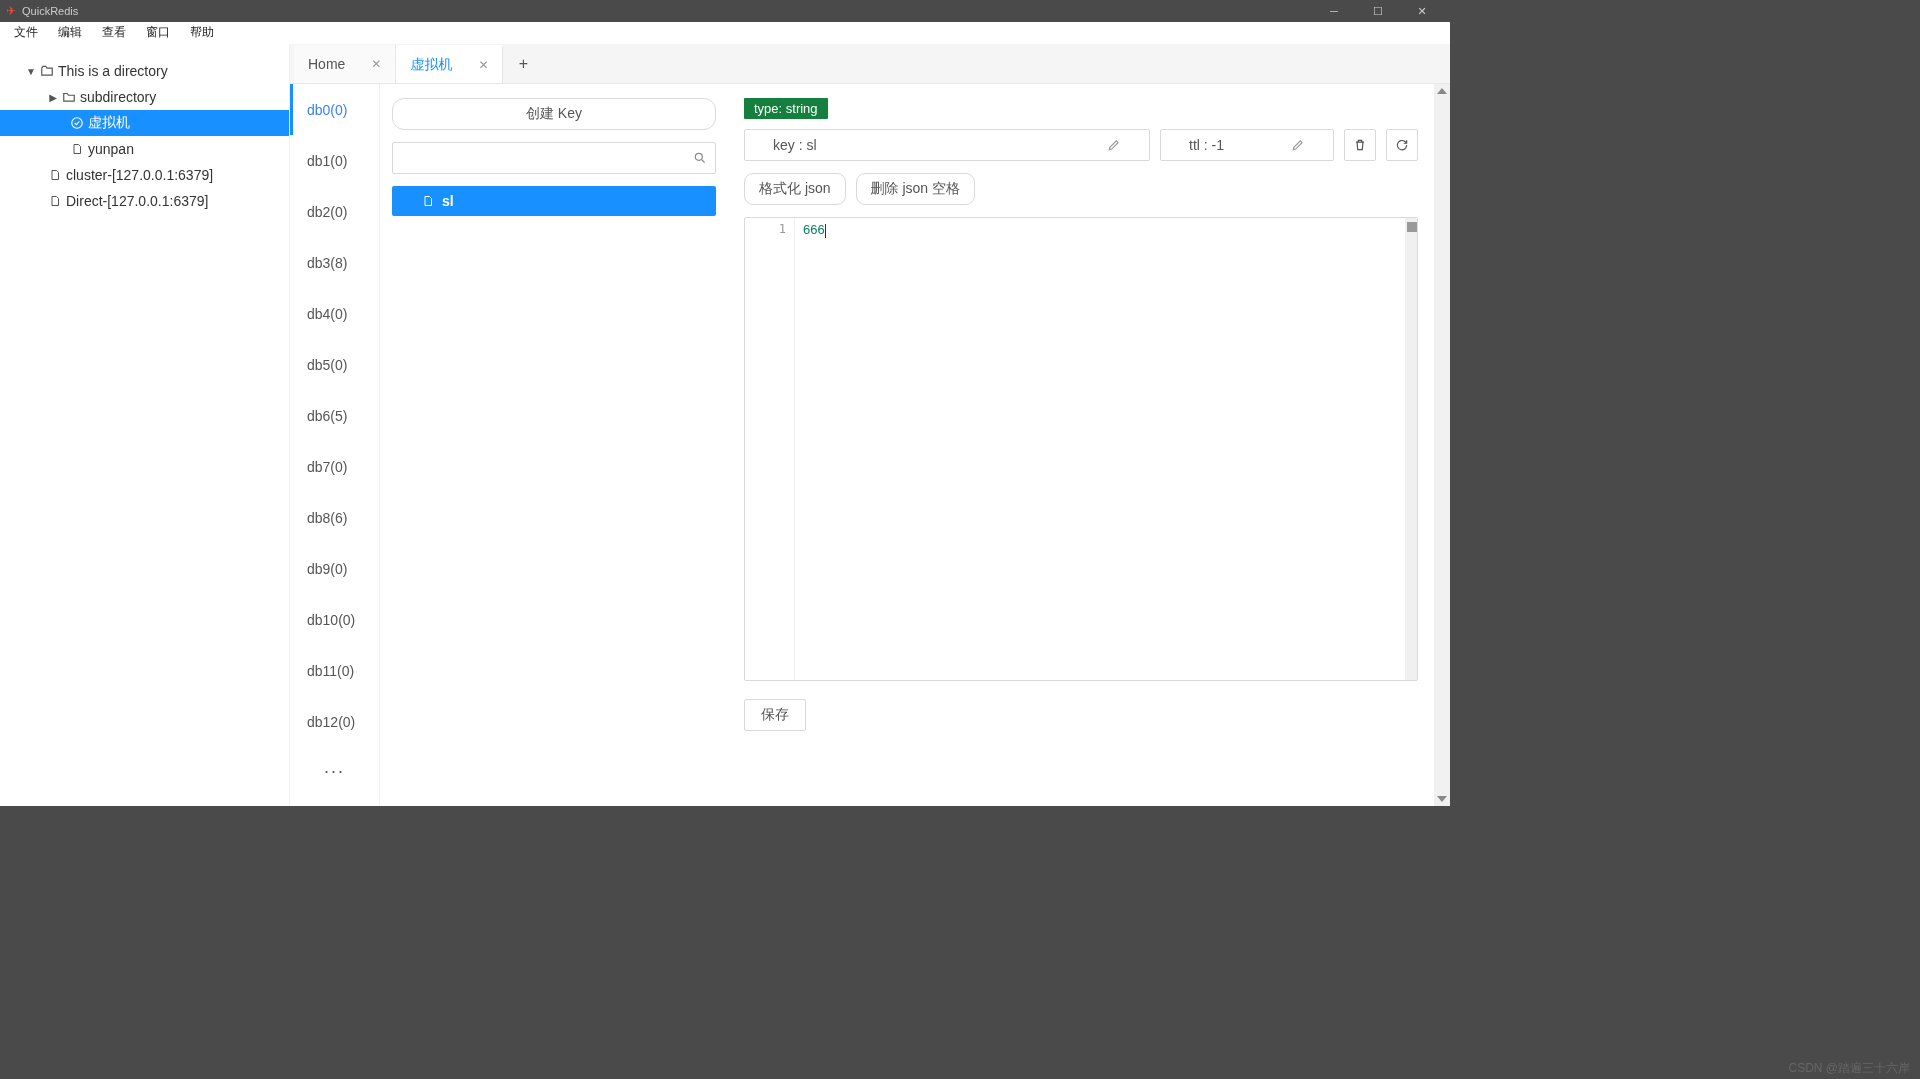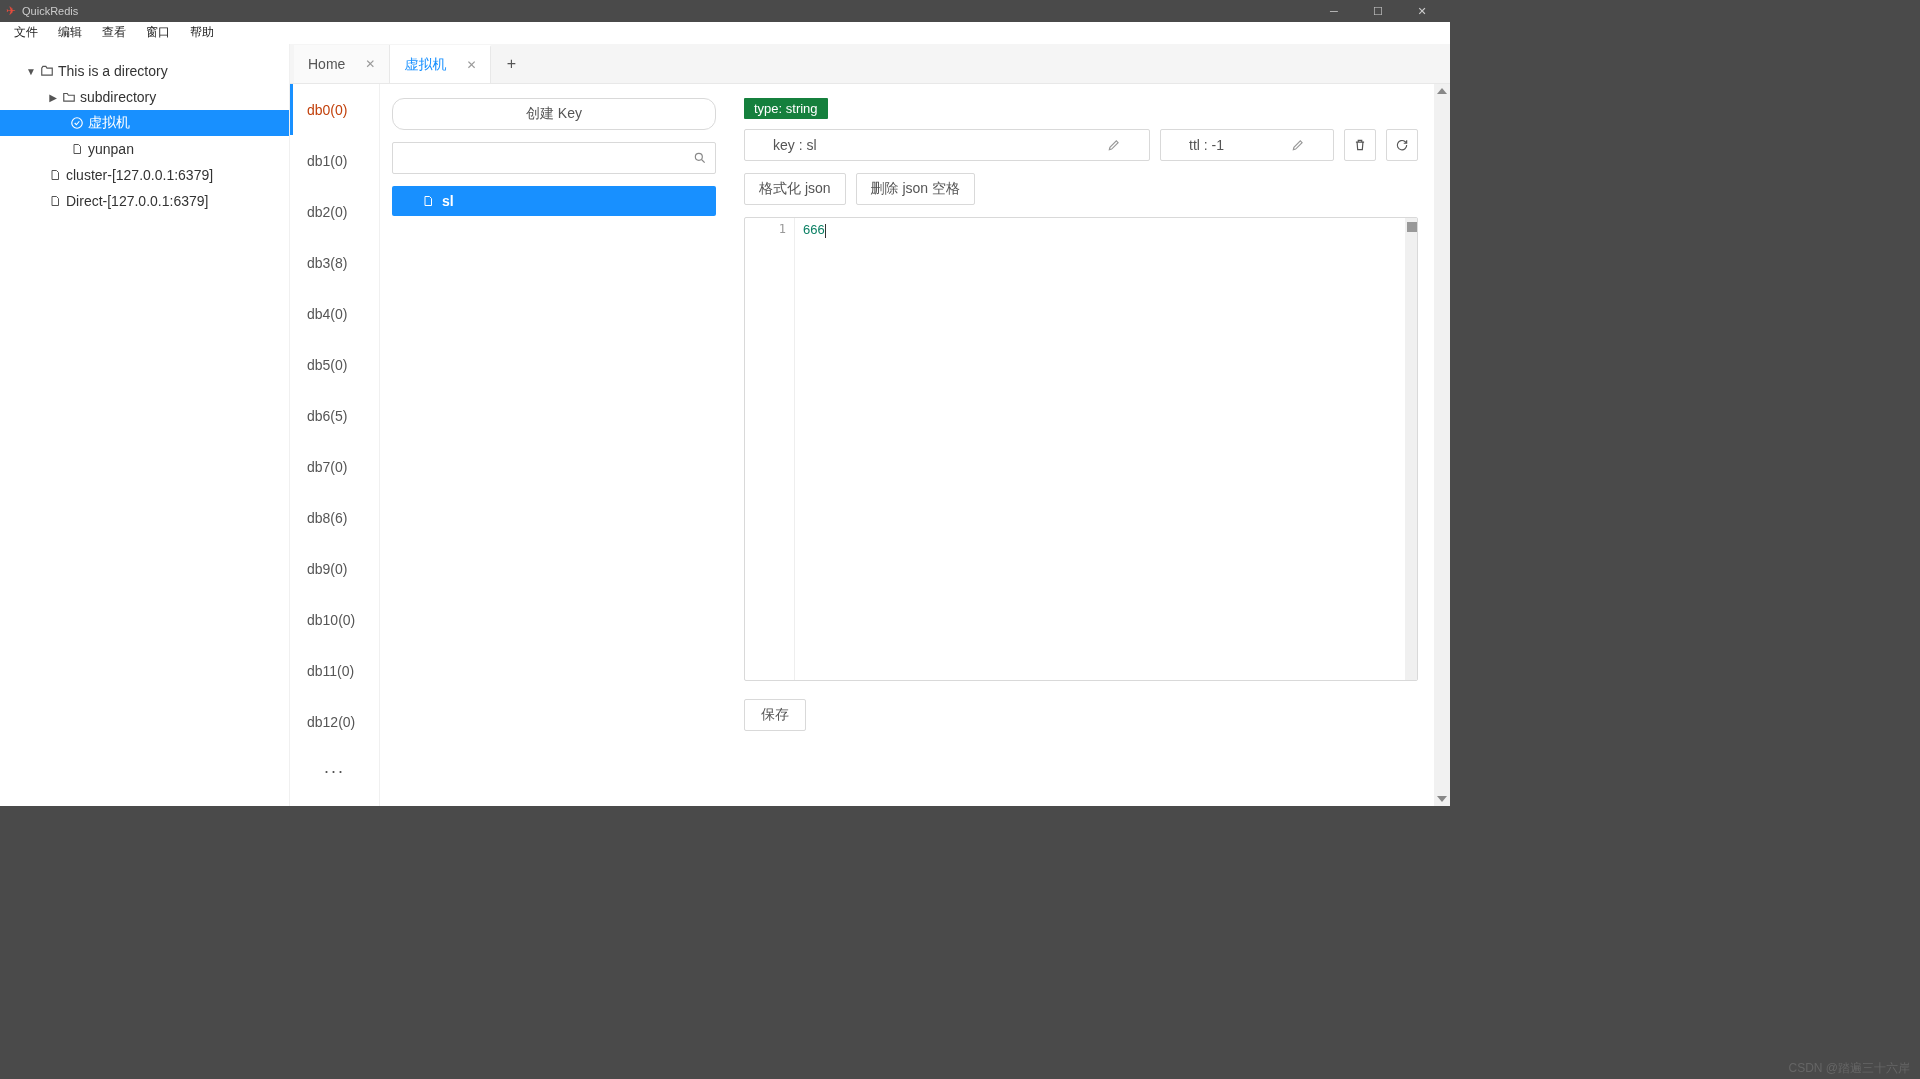--- a/index.html
+++ b/index.html
@@ -29,52 +29,52 @@
 .tree-label { margin-left: 2px; }
 .indent-0 { padding-left: 24px; }
 .indent-1 { padding-left: 46px; }
 .indent-2 { padding-left: 68px; }
 
 
 .content { flex: 1; background: #f5f5f5; display: flex; flex-direction: column; padding: 0; }
 
 
 .tabs { height: 40px; background: #f5f5f5; display: flex; align-items: flex-end; padding-left: 4px; border-bottom: 1px solid #e8e8e8; }
-.tab { height: 38px; padding: 0 14px; display: flex; align-items: center; gap: 20px; font-size: 14px; color: #555; border-right: 1px solid #e8e8e8; background: #fafafa; }
+.tab { height: 38px; padding: 0 14px; display: flex; align-items: center; gap: 26px; font-size: 14px; color: #555; border-right: 1px solid #e8e8e8; background: #fafafa; }
 .tab.active { background: #fff; color: #1890ff; border-top: 2px solid #fff; }
 .tab .close { font-size: 12px; color: #999; }
 .tab-plus { width: 40px; height: 38px; display: flex; align-items: center; justify-content: center; font-size: 16px; color: #555; }
 
 
 .work { flex: 1; background: #fff; display: flex; overflow: hidden; }
 
 
 .dblist { width: 90px; border-right: 1px solid #f0f0f0; overflow-y: auto; }
 .db-item { height: 51px; display: flex; align-items: center; padding-left: 14px; font-size: 14px; color: #555; border-left: 3px solid transparent; }
-.db-item.active { color: #c2410c; border-left-color: #1890ff; background: #fff; }
+.db-item.active { color: #3b82f6; border-left-color: #1890ff; background: #fff; }
 .db-more { height: 40px; display:flex;align-items:center;justify-content:center;color:#555;font-size:18px;letter-spacing:2px;}
 
 
 .keypanel { width: 348px; padding: 14px 12px 0 12px; }
 .btn-wide { width: 100%; height: 32px; border: 1px solid #d9d9d9; border-radius: 12px; background: #fff; display: flex; align-items: center; justify-content: center; font-size: 14px; color: #555; }
 .search-box { margin-top: 12px; height: 32px; border: 1px solid #d9d9d9; border-radius: 2px; display: flex; align-items: center; padding: 0 8px; background: #fff; }
 .search-box input { flex: 1; border: none; outline: none; font-size: 13px; }
 .search-box .sicon { color: #888; }
 .keylist { margin-top: 12px; font-weight: bold; }
 .key-item { height: 30px; display: flex; align-items: center; padding-left: 30px; font-size: 14px; color: #fff; background: #1890ff; border-radius: 2px; gap: 8px; }
 
 
 .detail { flex: 1; padding: 14px 16px 0 16px; display: flex; flex-direction: column; position: relative; }
 .type-badge { display: inline-block; background: #15803d; color: #fff; padding: 3px 10px; font-size: 13px; border-radius: 1px; }
 .field-row { display: flex; gap: 10px; margin-top: 10px; align-items: center; }
 .field-box { flex: 1; height: 32px; border: 1px solid #d9d9d9; border-radius: 2px; display: flex; align-items: center; padding: 0 28px; font-size: 14px; color: #555; background: #fff; }
 .field-box .edit-icon { color: #999; font-size: 13px; }
 .sq-btn { width: 32px; height: 32px; border: 1px solid #d9d9d9; border-radius: 2px; display: flex; align-items: center; justify-content: center; color: #555; background:#fff; }
 .action-row { display: flex; gap: 10px; margin-top: 12px; }
-.action-btn { height: 32px; padding: 0 14px; border: 1px solid #d9d9d9; border-radius: 2px; display: flex; align-items: center; font-size: 14px; color: #555; background:#fff; }
+.action-btn { height: 32px; padding: 0 14px; border: 1px solid #d9d9d9; border-radius: 9px; display: flex; align-items: center; font-size: 14px; color: #555; background:#fff; }
 
 .editor { margin-top: 12px; border: 1px solid #d9d9d9; border-radius: 2px; height: 464px; display:flex; background:#fff; }
 .gutter { width: 50px; border-right: 1px solid #eee; text-align: right; padding: 4px 8px 0 0; color: #999; font-size: 12px; font-family: monospace; }
 .code { flex:1; padding: 4px 8px; font-family: monospace; font-size: 13px; color: #0a7f63; position:relative; }
 .code .cursor { border-right: 1px solid #333; display:inline-block; height:14px; vertical-align:middle;}
 .editor-strip { width: 12px; background: #f0f0f0; position:relative; }
 .editor-strip::before { content:""; position:absolute; top:4px; right:0; width:10px; height:10px; background:#999; }
 .save-row { padding: 18px 0; }
 .save-btn { height: 32px; padding: 0 16px; border: 1px solid #d9d9d9; border-radius: 2px; background: #fff; font-size: 14px; color: #555; display:inline-flex;align-items:center; }
 

